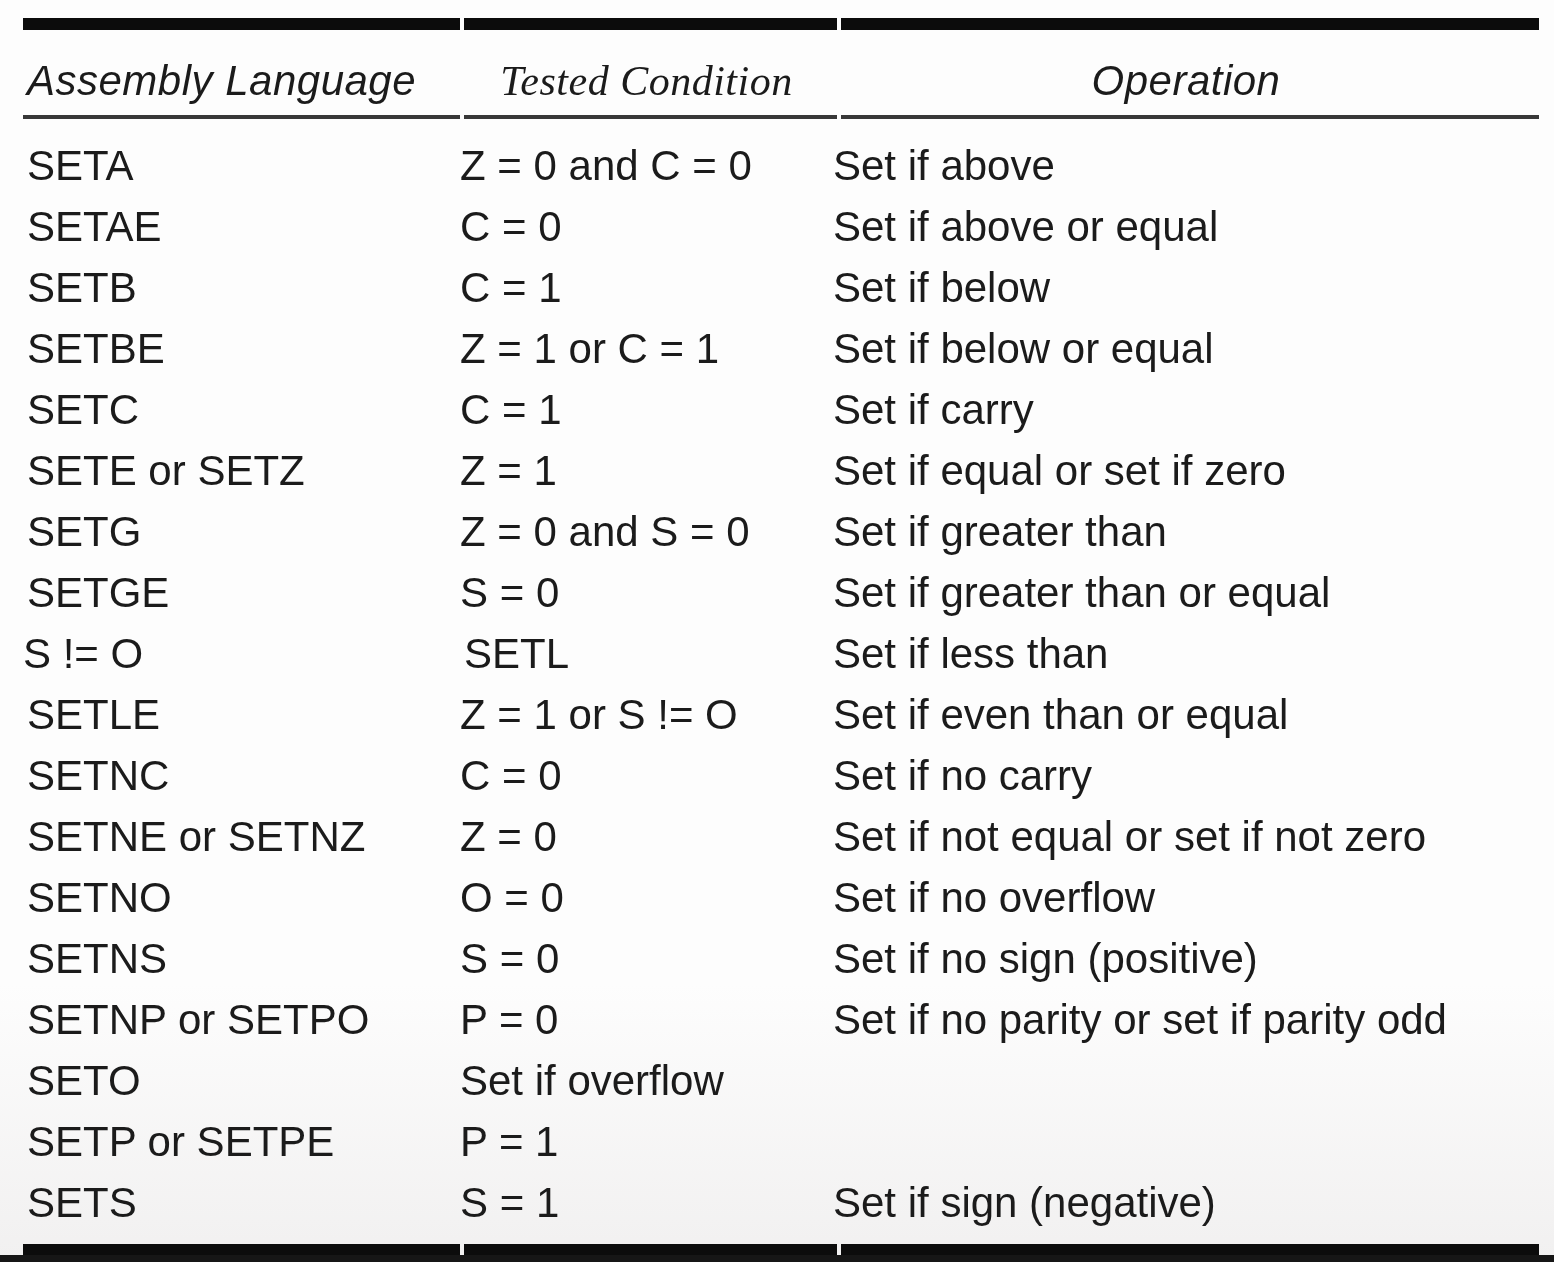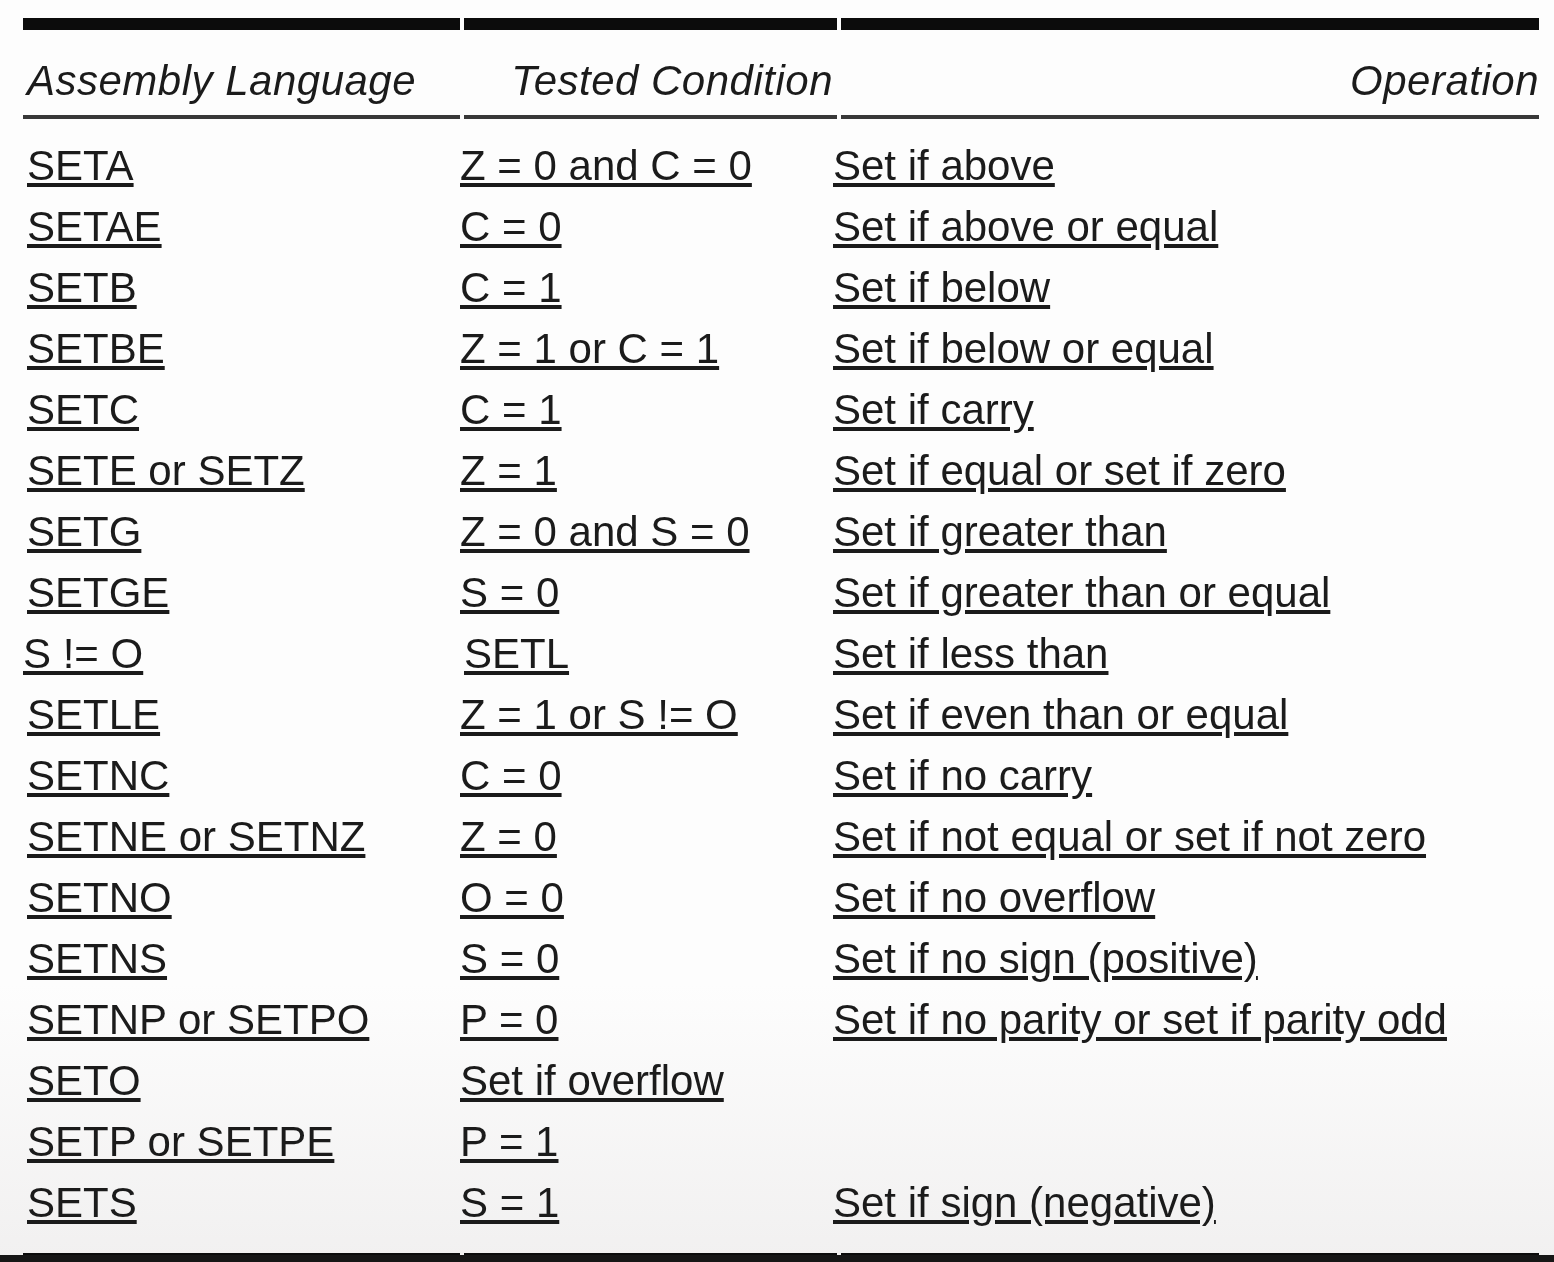--- a/index.html
+++ b/index.html
@@ -37,26 +37,25 @@
   .header-row {
     height: 85px;
     align-items: center;
     font-style: italic;
     font-size: 42px;
     line-height: 1;
     letter-spacing: 0.5px;
   }
   .header-cell { white-space: nowrap; margin-top: 16px; }
   .header-cell.c1 { padding-left: 4px; text-align: left; }
-  .header-cell.c2 { text-align: right; }
-  .header-cell.c3 { text-align: right; }
+  .header-cell.c2 { text-align: center; font-family: Liberation Serif, serif; }
+  .header-cell.c3 { text-align: center; }
   .tbody {
     padding-top: 16px;
-    padding-bottom: 20px;
-    text-decoration: underline;
+    padding-bottom: 11px;
   }
   .trow {
     height: 61px;
     align-items: center;
     font-size: 42px;
     line-height: 1;
   }
   .tcell { white-space: nowrap; }
   .tcell.c1 { padding-left: 4px; }
   .screen-bottom-strip {

